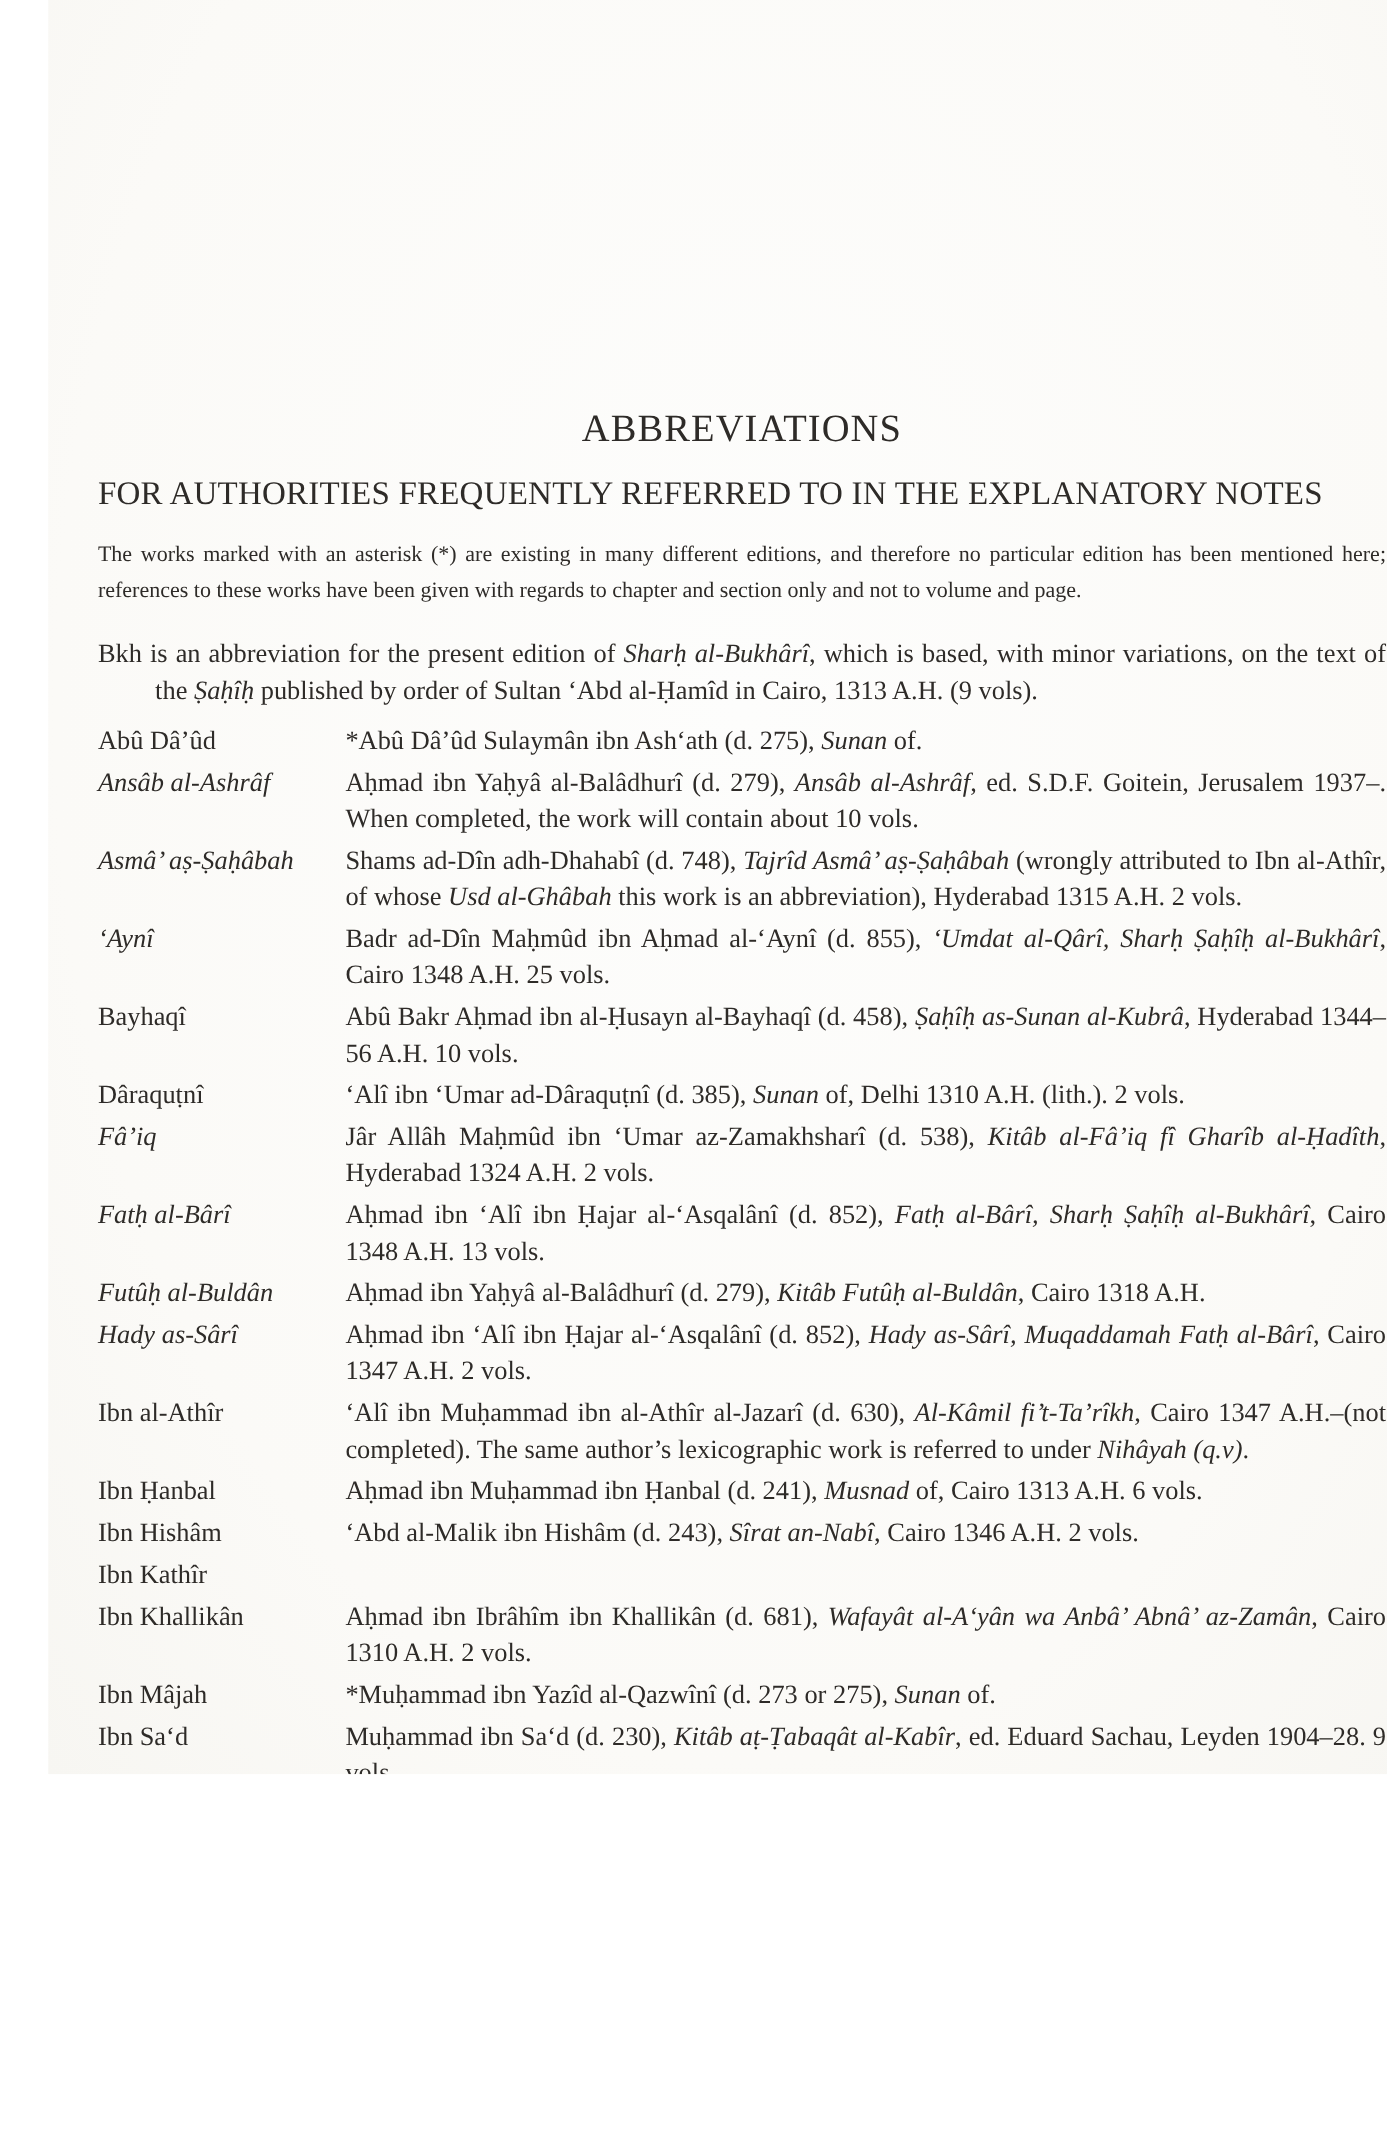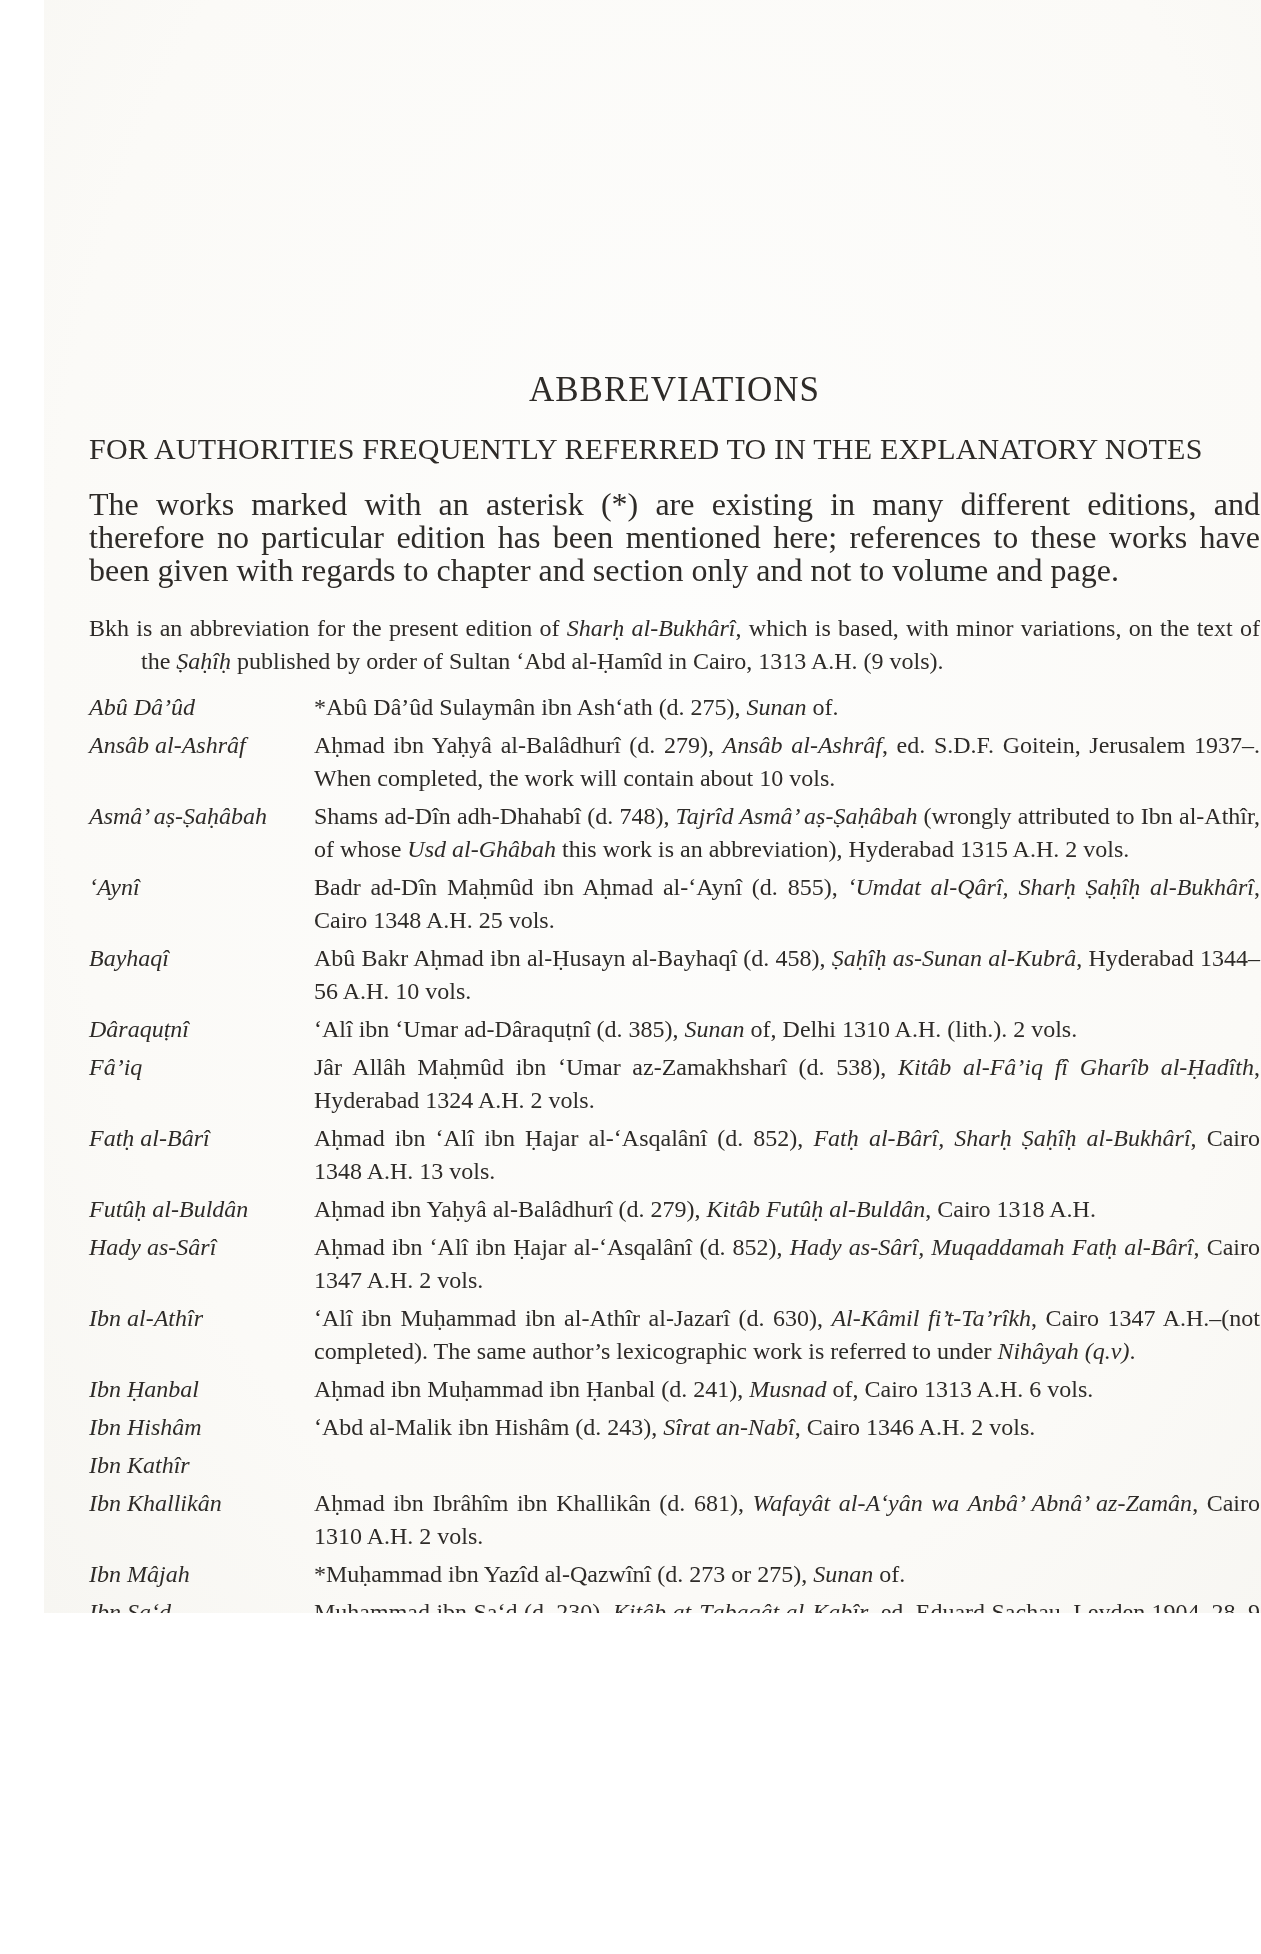--- a/index.html
+++ b/index.html
@@ -33,21 +33,21 @@
   .subtitle {
     margin: 27px 0 0 0;
     font-size: 30px;
     font-weight: normal;
     line-height: 1;
     text-align: left;
     letter-spacing: 0.2px;
   }
   .intro {
     margin: 24px 0 0 0;
-    font-size: 32px;
+    font-size: 20px;
     line-height: 33px;
     text-align: justify;
   }
   .bkh {
     margin: 25px 0 0 0;
     font-size: 24px;
     line-height: 33px;
     padding-left: 52px;
     text-indent: -52px;
     text-align: justify;
@@ -57,21 +57,20 @@
   }
   .entry {
     display: grid;
     grid-template-columns: 225px 1fr;
     margin-bottom: 5px;
     font-size: 24px;
     line-height: 33px;
   }
   .entry .abbr {
     padding-right: 10px;
-    font-style: italic;
   }
   .entry .abbr.it {
     font-style: italic;
   }
   .entry .desc {
     text-align: justify;
   }
   i { font-style: italic; }
 </style>
 </head>

